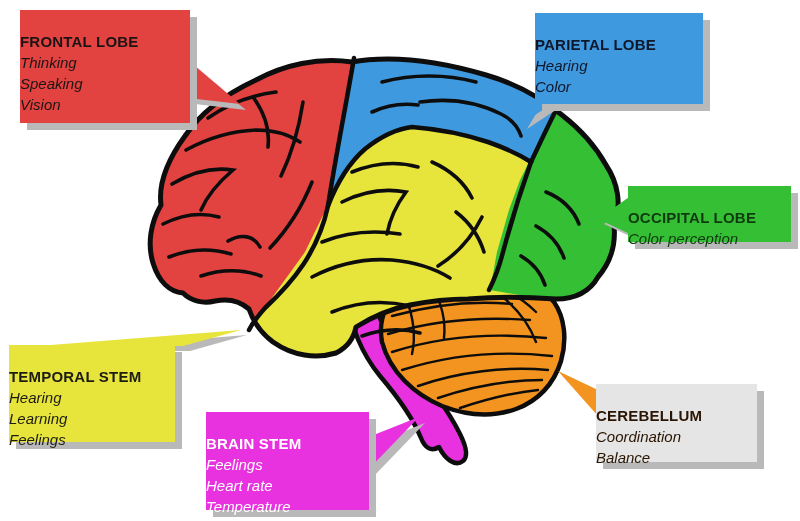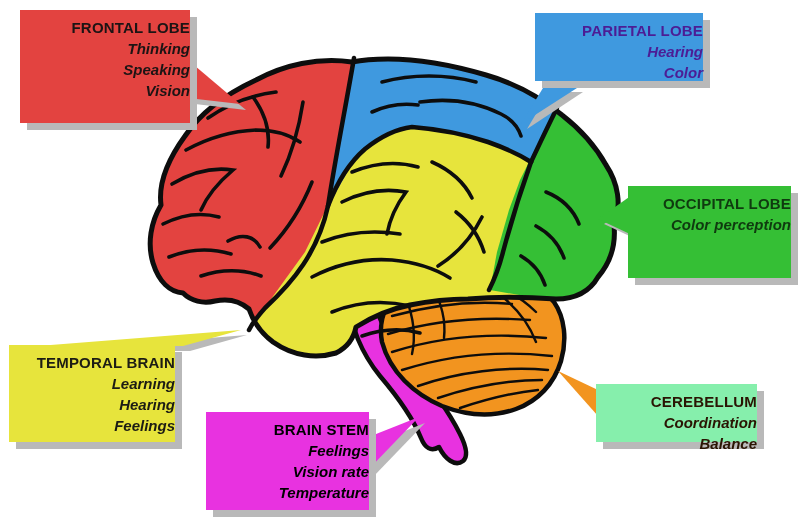--- a/index.html
+++ b/index.html
@@ -1,22 +1,22 @@
 <!DOCTYPE html>
 <html><head>
 <meta charset="utf-8">
 <style>
   html,body{margin:0;padding:0;background:#ffffff;}
   .stage{position:relative;width:800px;height:521px;background:#ffffff;overflow:hidden;
          font-family:"Liberation Sans",sans-serif;}
   svg.brain{position:absolute;left:0;top:0;width:800px;height:521px;}
-  .callout{position:absolute;text-align:right;box-sizing:border-box;padding-top:7px;
+  .callout{position:absolute;text-align:left;box-sizing:border-box;padding-top:21px;
            box-shadow:7px 7px 0 #b9b9b9;}
   .ct{font-weight:bold;font-size:15px;line-height:21px;letter-spacing:.2px;}
-  .cf{font-weight:bold;font-style:italic;font-size:15px;line-height:21px;}
+  .cf{font-weight:normal;font-style:italic;font-size:15px;line-height:21px;}
   
   .outline{fill:none;stroke:#0d0d0d;stroke-width:5;stroke-linejoin:round;stroke-linecap:round;}
   .bound{fill:none;stroke:#0d0d0d;stroke-width:4.5;stroke-linecap:round;}
   .sulcus{fill:none;stroke:#0d0d0d;stroke-width:3.6;stroke-linecap:round;}
   .hatch{fill:none;stroke:#0d0d0d;stroke-width:2.4;stroke-linecap:round;}
   .shadowpoly{fill:#b9b9b9;}
   .solid{stroke:#0d0d0d;stroke-width:4.5;stroke-linejoin:round;}
 </style>
 </head>
 <body>
@@ -137,44 +137,44 @@
     </g>
   </svg>
 
   <div class="callout" style="left: 20px; top: 10px; width: 170px; height: 113px; background-color: rgb(227, 67, 64); color: rgb(28, 20, 20);">
     <div class="ct">FRONTAL LOBE</div>
     <div class="cf">Thinking</div>
     <div class="cf">Speaking</div>
     <div class="cf">Vision</div>
   </div>
 
-  <div class="callout" style="left: 535px; top: 13px; width: 168px; height: 68px; background-color: rgb(63, 153, 223); color: #4c1d95;">
+  <div class="callout" style="left: 535px; top: 13px; width: 168px; height: 91px; background-color: rgb(63, 153, 223); color: #0f172a;">
     <div class="ct">PARIETAL LOBE</div>
     <div class="cf">Hearing</div>
     <div class="cf">Color</div>
   </div>
 
-  <div class="callout" style="left: 628px; top: 186px; width: 163px; height: 92px; background-color: rgb(53, 191, 53); color: rgb(15, 58, 15);">
+  <div class="callout" style="left: 628px; top: 186px; width: 163px; height: 56px; background-color: rgb(53, 191, 53); color: rgb(15, 58, 15);">
     <div class="ct">OCCIPITAL LOBE</div>
     <div class="cf">Color perception</div>
   </div>
 
   <div class="callout" style="left: 9px; top: 345px; width: 166px; height: 97px; background-color: rgb(231, 228, 60); color: rgb(28, 28, 20);">
-    <div class="ct">TEMPORAL BRAIN</div>
+    <div class="ct">TEMPORAL STEM</div>
+    <div class="cf">Hearing</div>
     <div class="cf">Learning</div>
-    <div class="cf">Hearing</div>
     <div class="cf">Feelings</div>
   </div>
 
-  <div class="callout" style="left: 206px; top: 412px; width: 163px; height: 98px; background-color: rgb(232, 50, 224); color: #000000;">
+  <div class="callout" style="left: 206px; top: 412px; width: 163px; height: 98px; background-color: rgb(232, 50, 224); color: #ffffff;">
     <div class="ct">BRAIN STEM</div>
     <div class="cf">Feelings</div>
-    <div class="cf">Vision rate</div>
+    <div class="cf">Heart rate</div>
     <div class="cf">Temperature</div>
   </div>
 
-  <div class="callout" style="left: 596px; top: 384px; width: 161px; height: 58px; background-color: #86efac; color: rgb(42, 21, 3);">
+  <div class="callout" style="left: 596px; top: 384px; width: 161px; height: 78px; background-color: #e5e5e5; color: rgb(42, 21, 3);">
     <div class="ct">CEREBELLUM</div>
     <div class="cf">Coordination</div>
     <div class="cf">Balance</div>
   </div>
 
 </div>
 
 </body></html>

